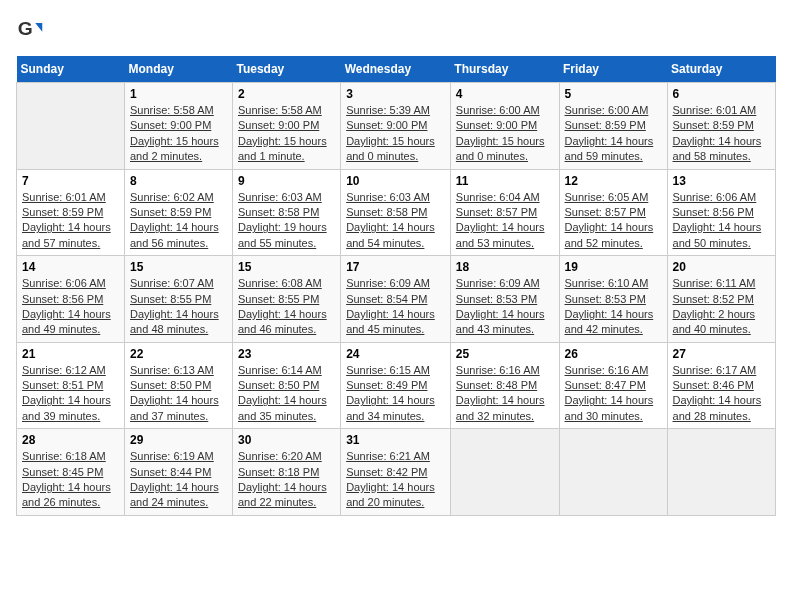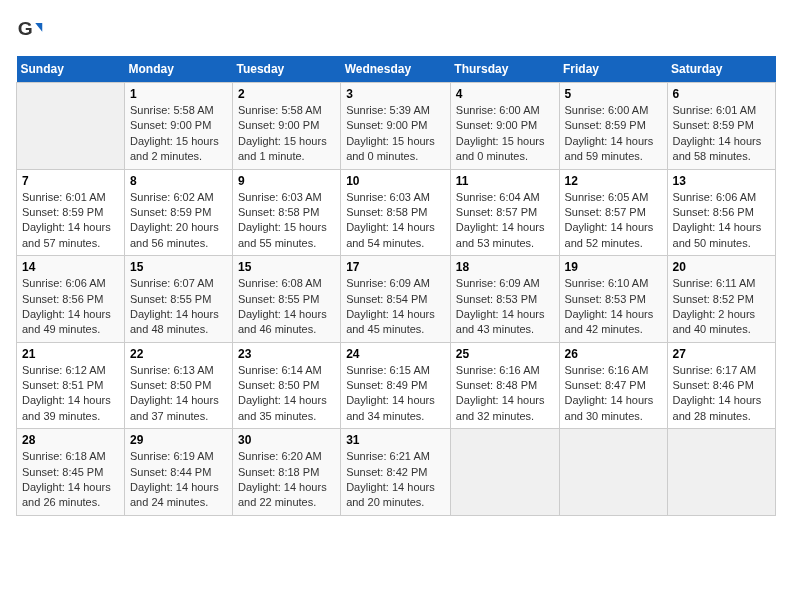--- a/index.html
+++ b/index.html
@@ -76,20 +76,21 @@
     }
     .day-num {
       font-weight: bold;
       font-size: 12px;
       display: block;
       margin-bottom: 2px;
     }
     .day-info {
       color: #333;
       line-height: 1.4;
+      text-decoration: underline;
     }
     td.empty {
       background: #f0f0f0;
     }
   </style>
 </head>
 <body>
 
 <div class="header">
   <div class="logo">
@@ -180,29 +181,29 @@
           <span>Sunrise: 6:01 AM</span><br>
           <span>Sunset: 8:59 PM</span><br>
           <span>Daylight: 14 hours and 57 minutes.</span>
         </div>
       </td>
         <td>
         <span class="day-num">8</span>
         <div class="day-info">
           <span>Sunrise: 6:02 AM</span><br>
           <span>Sunset: 8:59 PM</span><br>
-          <span>Daylight: 20 hours and 56 minutes.</span>
+          <span>Daylight: 14 hours and 56 minutes.</span>
         </div>
       </td>
         <td>
         <span class="day-num">9</span>
         <div class="day-info">
           <span>Sunrise: 6:03 AM</span><br>
           <span>Sunset: 8:58 PM</span><br>
-          <span>Daylight: 15 hours and 55 minutes.</span>
+          <span>Daylight: 19 hours and 55 minutes.</span>
         </div>
       </td>
         <td>
         <span class="day-num">10</span>
         <div class="day-info">
           <span>Sunrise: 6:03 AM</span><br>
           <span>Sunset: 8:58 PM</span><br>
           <span>Daylight: 14 hours and 54 minutes.</span>
         </div>
       </td>

